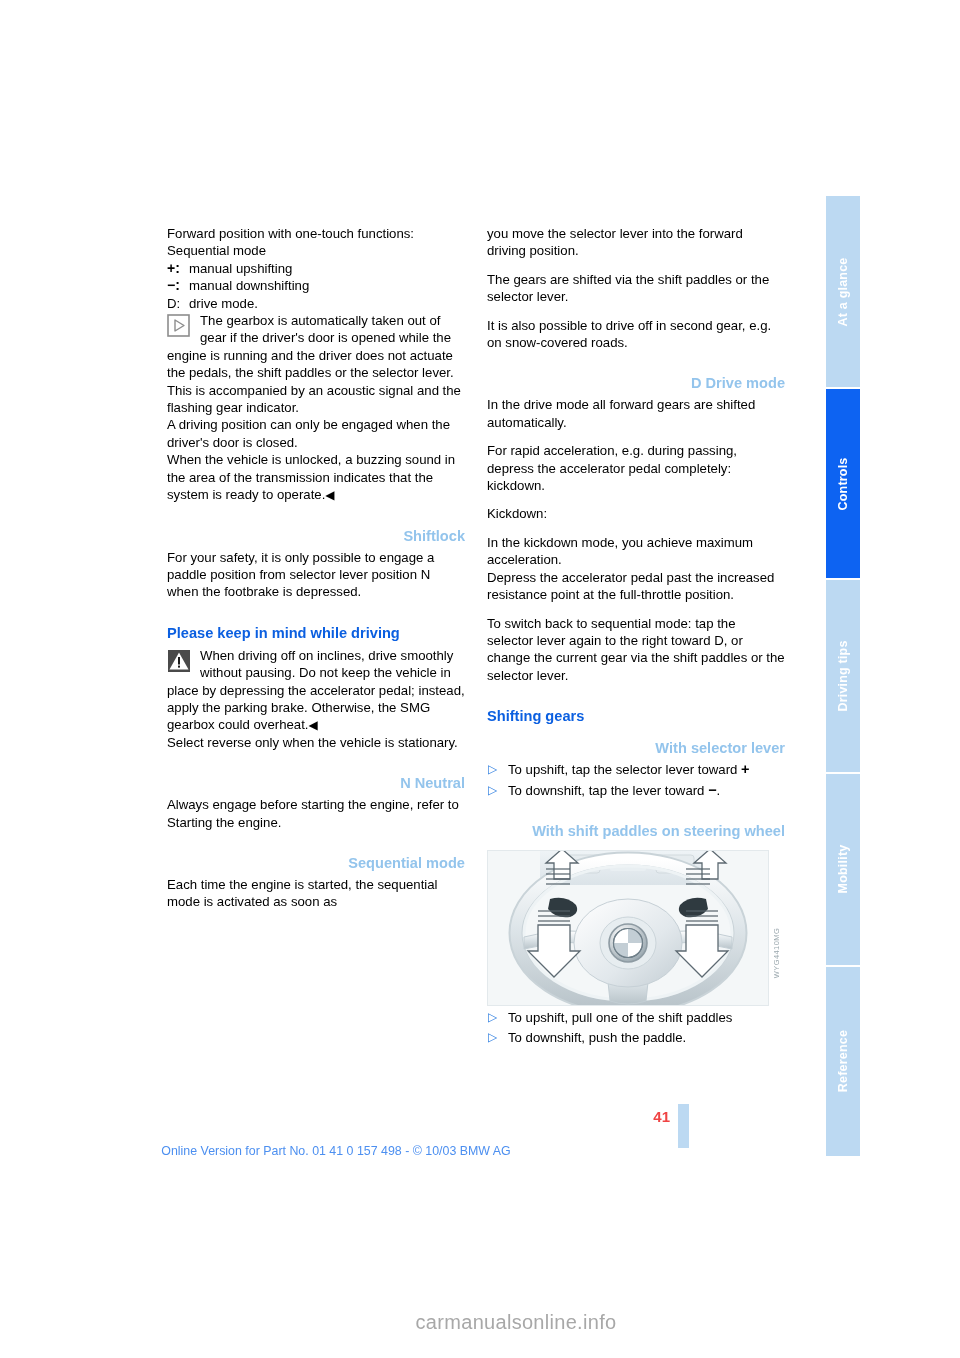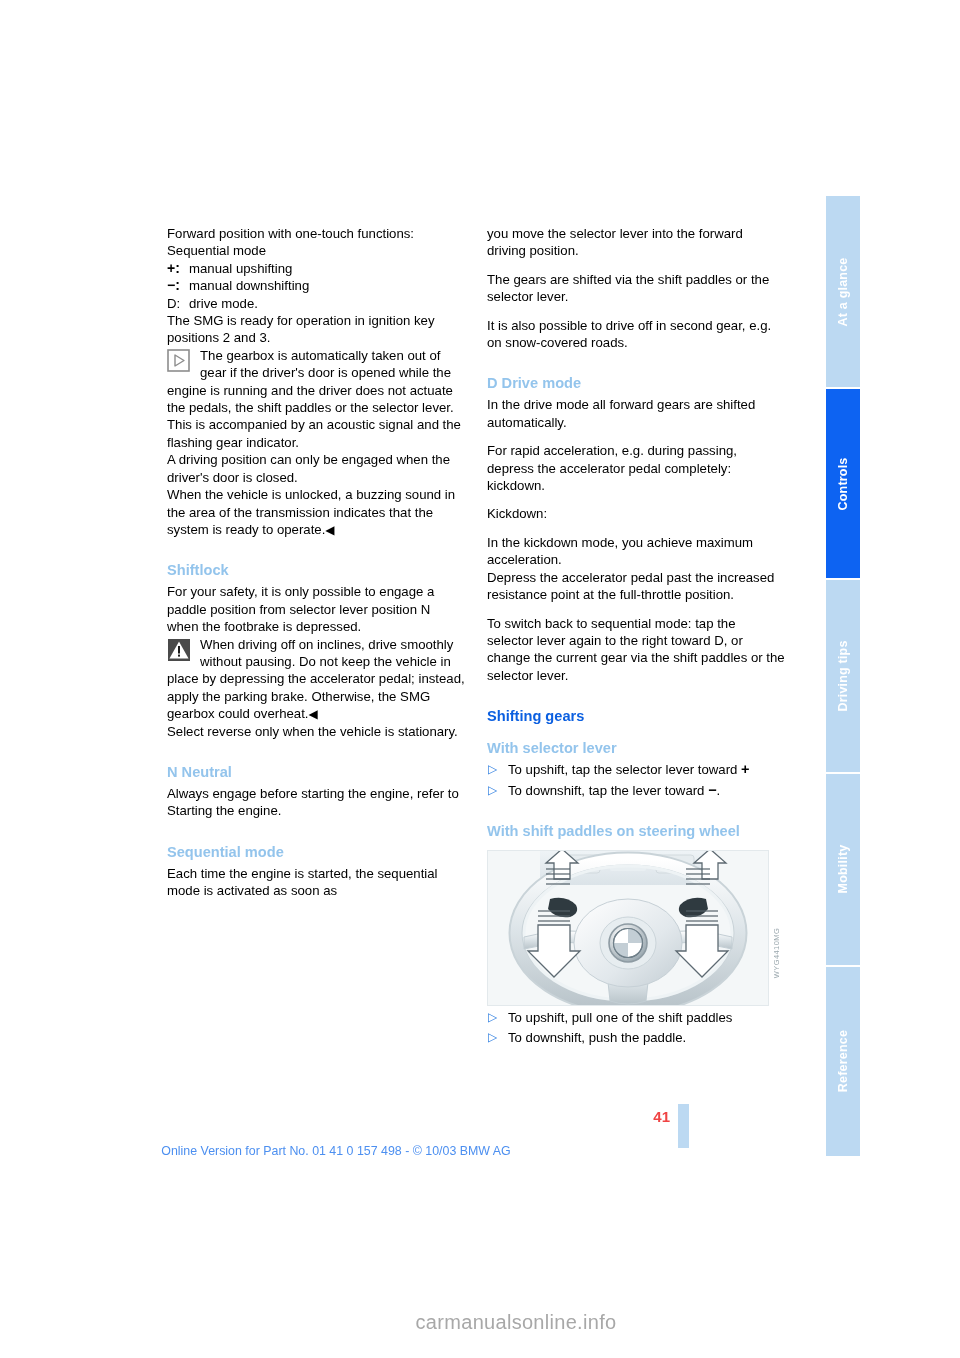--- a/index.html
+++ b/index.html
@@ -86,20 +86,21 @@
     font-weight: bold;
     margin: 23px 0 5px 0;
     line-height: 18px;
   }
   .h-sub {
     color: #93c4ec;
     font-size: 14.6px;
     font-weight: bold;
     margin: 23px 0 4px 0;
     line-height: 18px;
+    text-align: right;
   }
   .h-sub.tight { margin-top: 14px; }
 
   
   .defrow {
     display: flex;
     align-items: baseline;
   }
   .defrow .key {
     width: 22px;
@@ -251,38 +252,38 @@
     </div>
     <div class="defrow">
       <span class="key sym"><span>−</span><span>:</span></span>
       <span>manual downshifting</span>
     </div>
     <div class="defrow">
       <span class="key"><span>D</span><span>:</span></span>
       <span>drive mode.</span>
     </div>
 
-    <p class="body">The SMG is ready for operation in ignition key positions 2 and 3.</p>
 
     <div class="noteblock">
       <span class="icon-note">
         <svg width="25" height="25" viewBox="0 0 25 25" aria-hidden="true">
           <rect x="1" y="1" width="21" height="21" fill="#ffffff" stroke="#8d8d8d" stroke-width="1.6"></rect>
           <path d="M8 6 L17 11.5 L8 17 Z" fill="#ffffff" stroke="#8d8d8d" stroke-width="1.4" stroke-linejoin="round"></path>
         </svg>
       </span>
       <span>The gearbox is automatically taken out of gear if the driver's door is opened while the engine is running and the driver does not actuate the pedals, the shift paddles or the selector lever.</span>
     </div>
     <p class="body">This is accompanied by an acoustic signal and the flashing gear indicator.</p>
     <p class="body">A driving position can only be engaged when the driver's door is closed.</p>
     <p class="body"><span>When the vehicle is unlocked, a buzzing sound in the area of the transmission indicates that the system is ready to operate.</span><span class="endmark">◀</span></p>
 
     <div class="h-sub">Shiftlock</div>
     <p class="body">For your safety, it is only possible to engage a paddle position from selector lever position N when the footbrake is depressed.</p>
 
+    <div class="h-main">Please keep in mind while driving</div>
     <div class="noteblock">
       <span class="icon-warn">
         <svg width="25" height="25" viewBox="0 0 25 25" aria-hidden="true">
           <rect x="1" y="1" width="22" height="22" fill="#4a4a4a"></rect>
           <path d="M12 3.5 L21.5 20.5 L2.5 20.5 Z" fill="#ffffff"></path>
           <rect x="11" y="8" width="2" height="7.5" fill="#1a1a1a"></rect>
           <rect x="11" y="16.6" width="2" height="2" fill="#1a1a1a"></rect>
         </svg>
       </span>
       <span>When driving off on inclines, drive smoothly without pausing. Do not keep the vehicle in place by depressing the accelerator pedal; instead, apply the parking brake. Otherwise, the SMG gearbox could overheat.</span><span class="endmark">◀</span>

